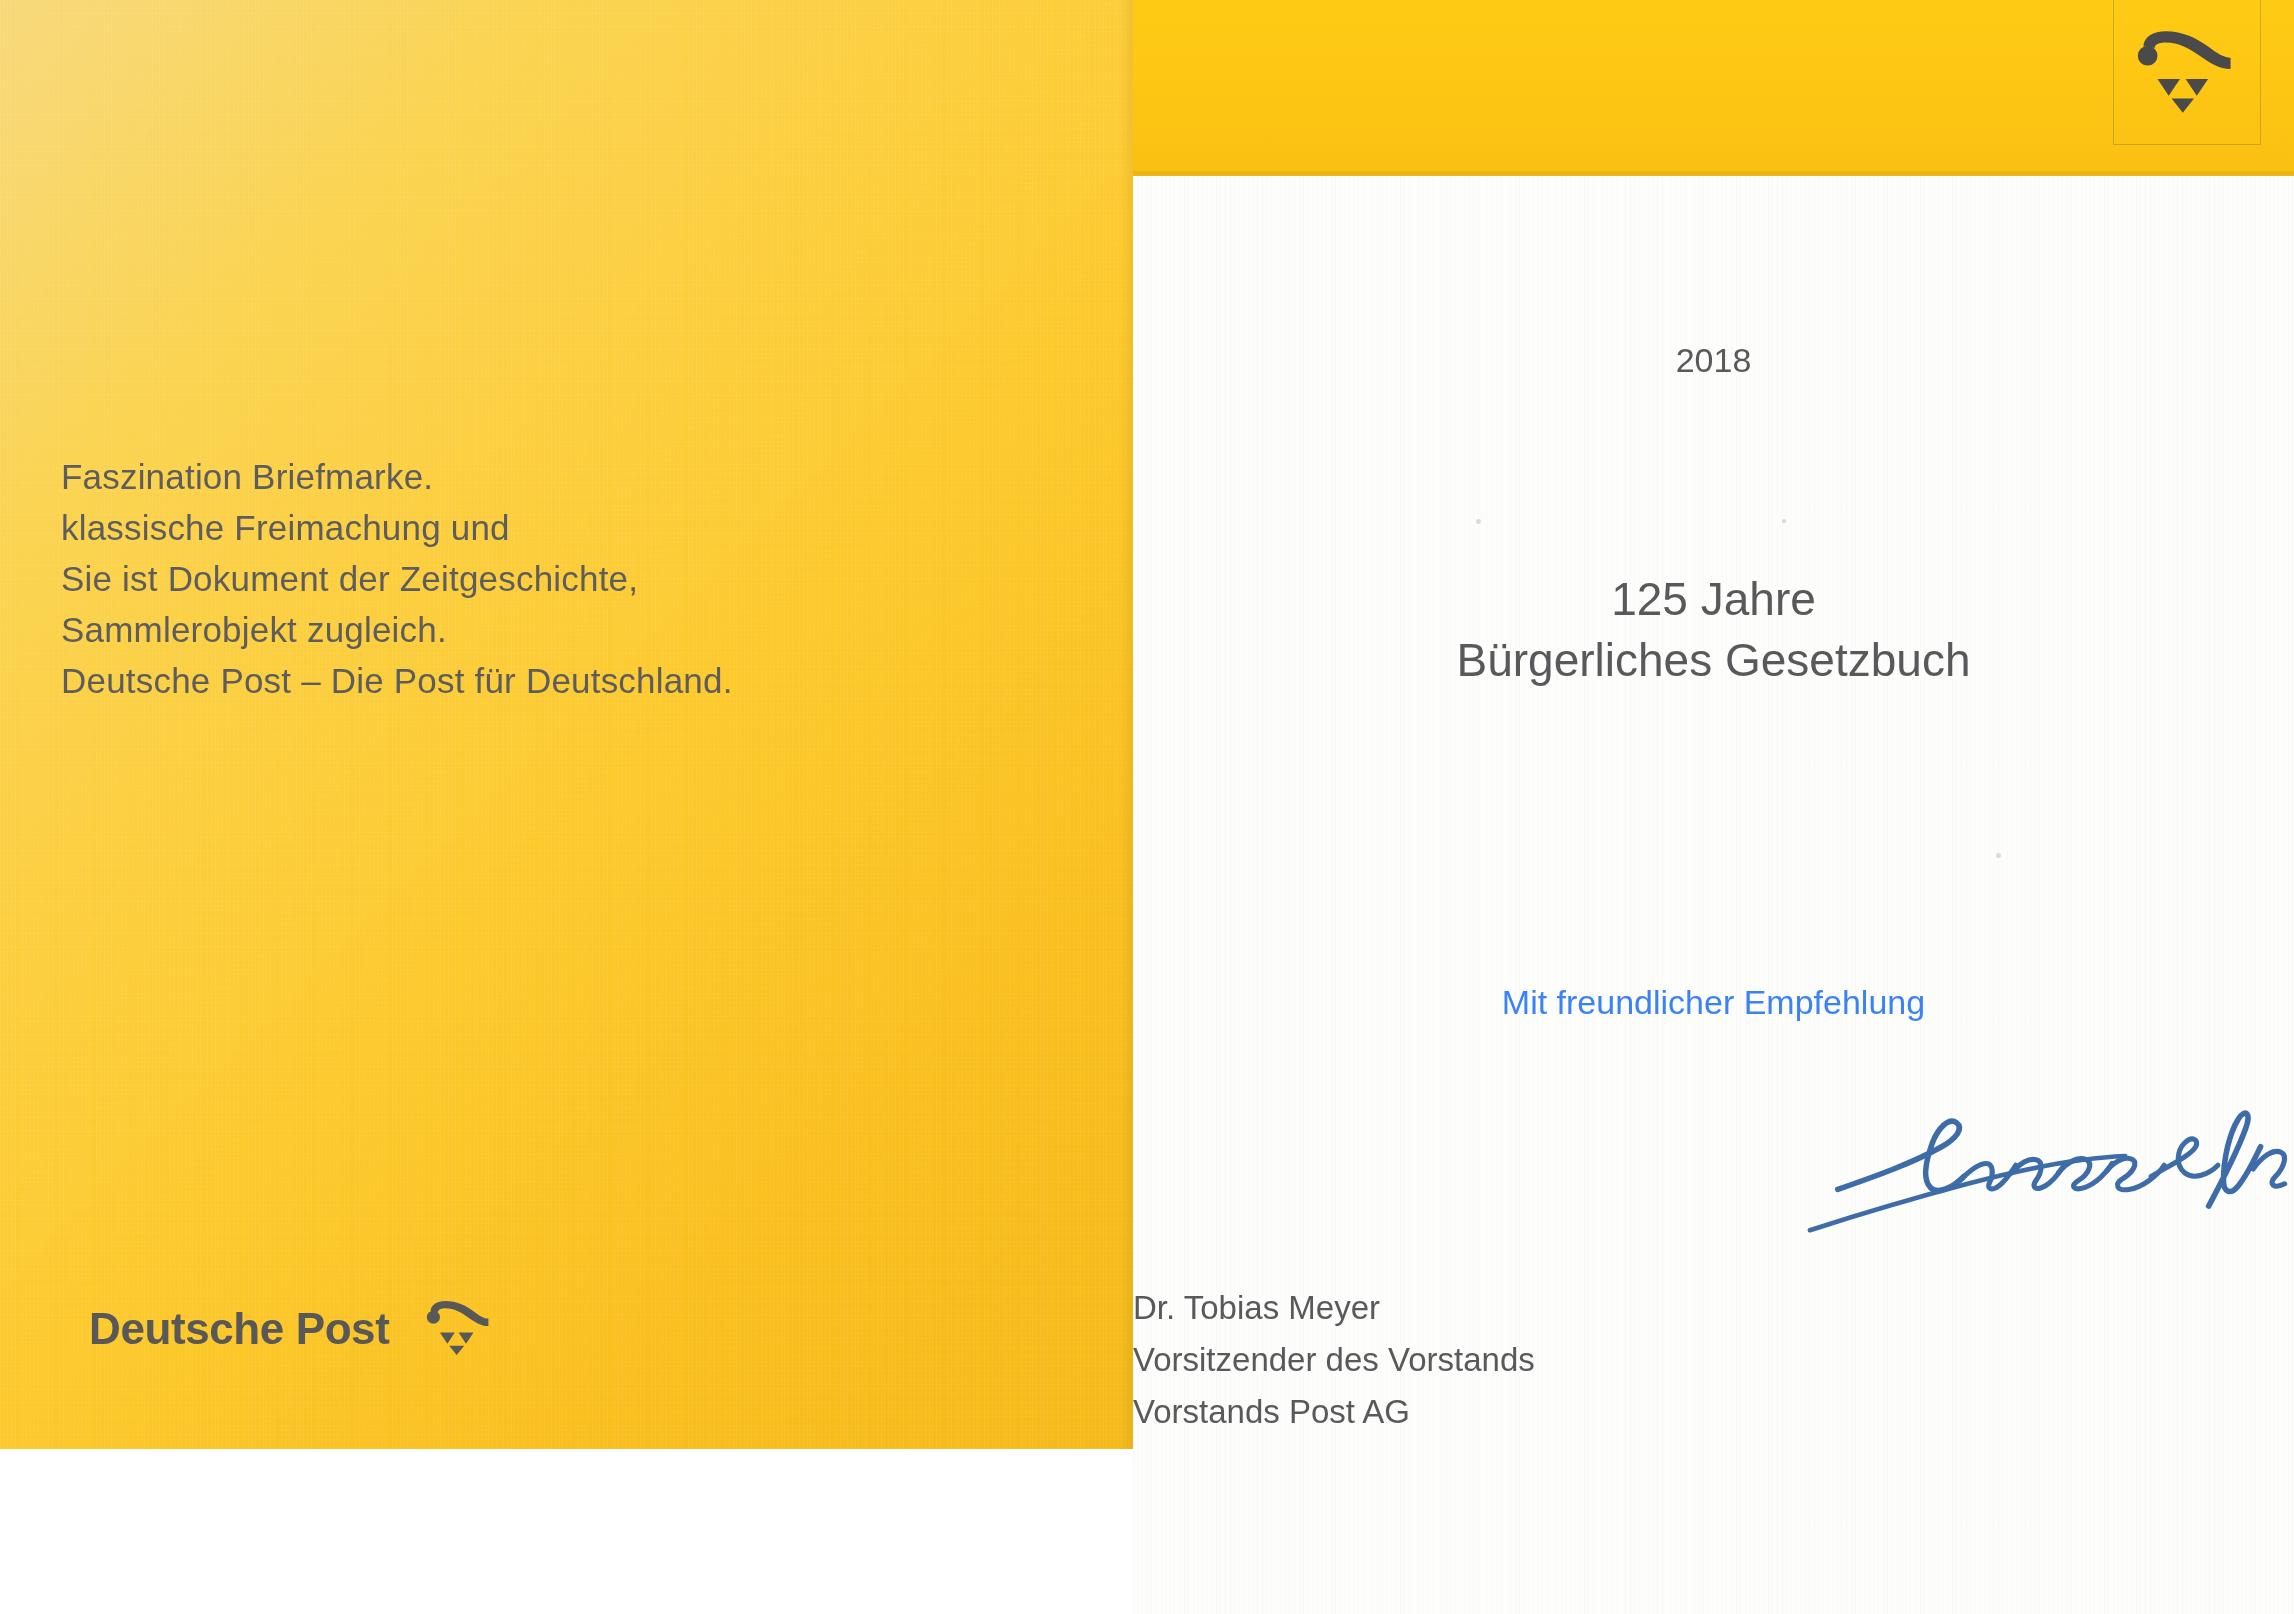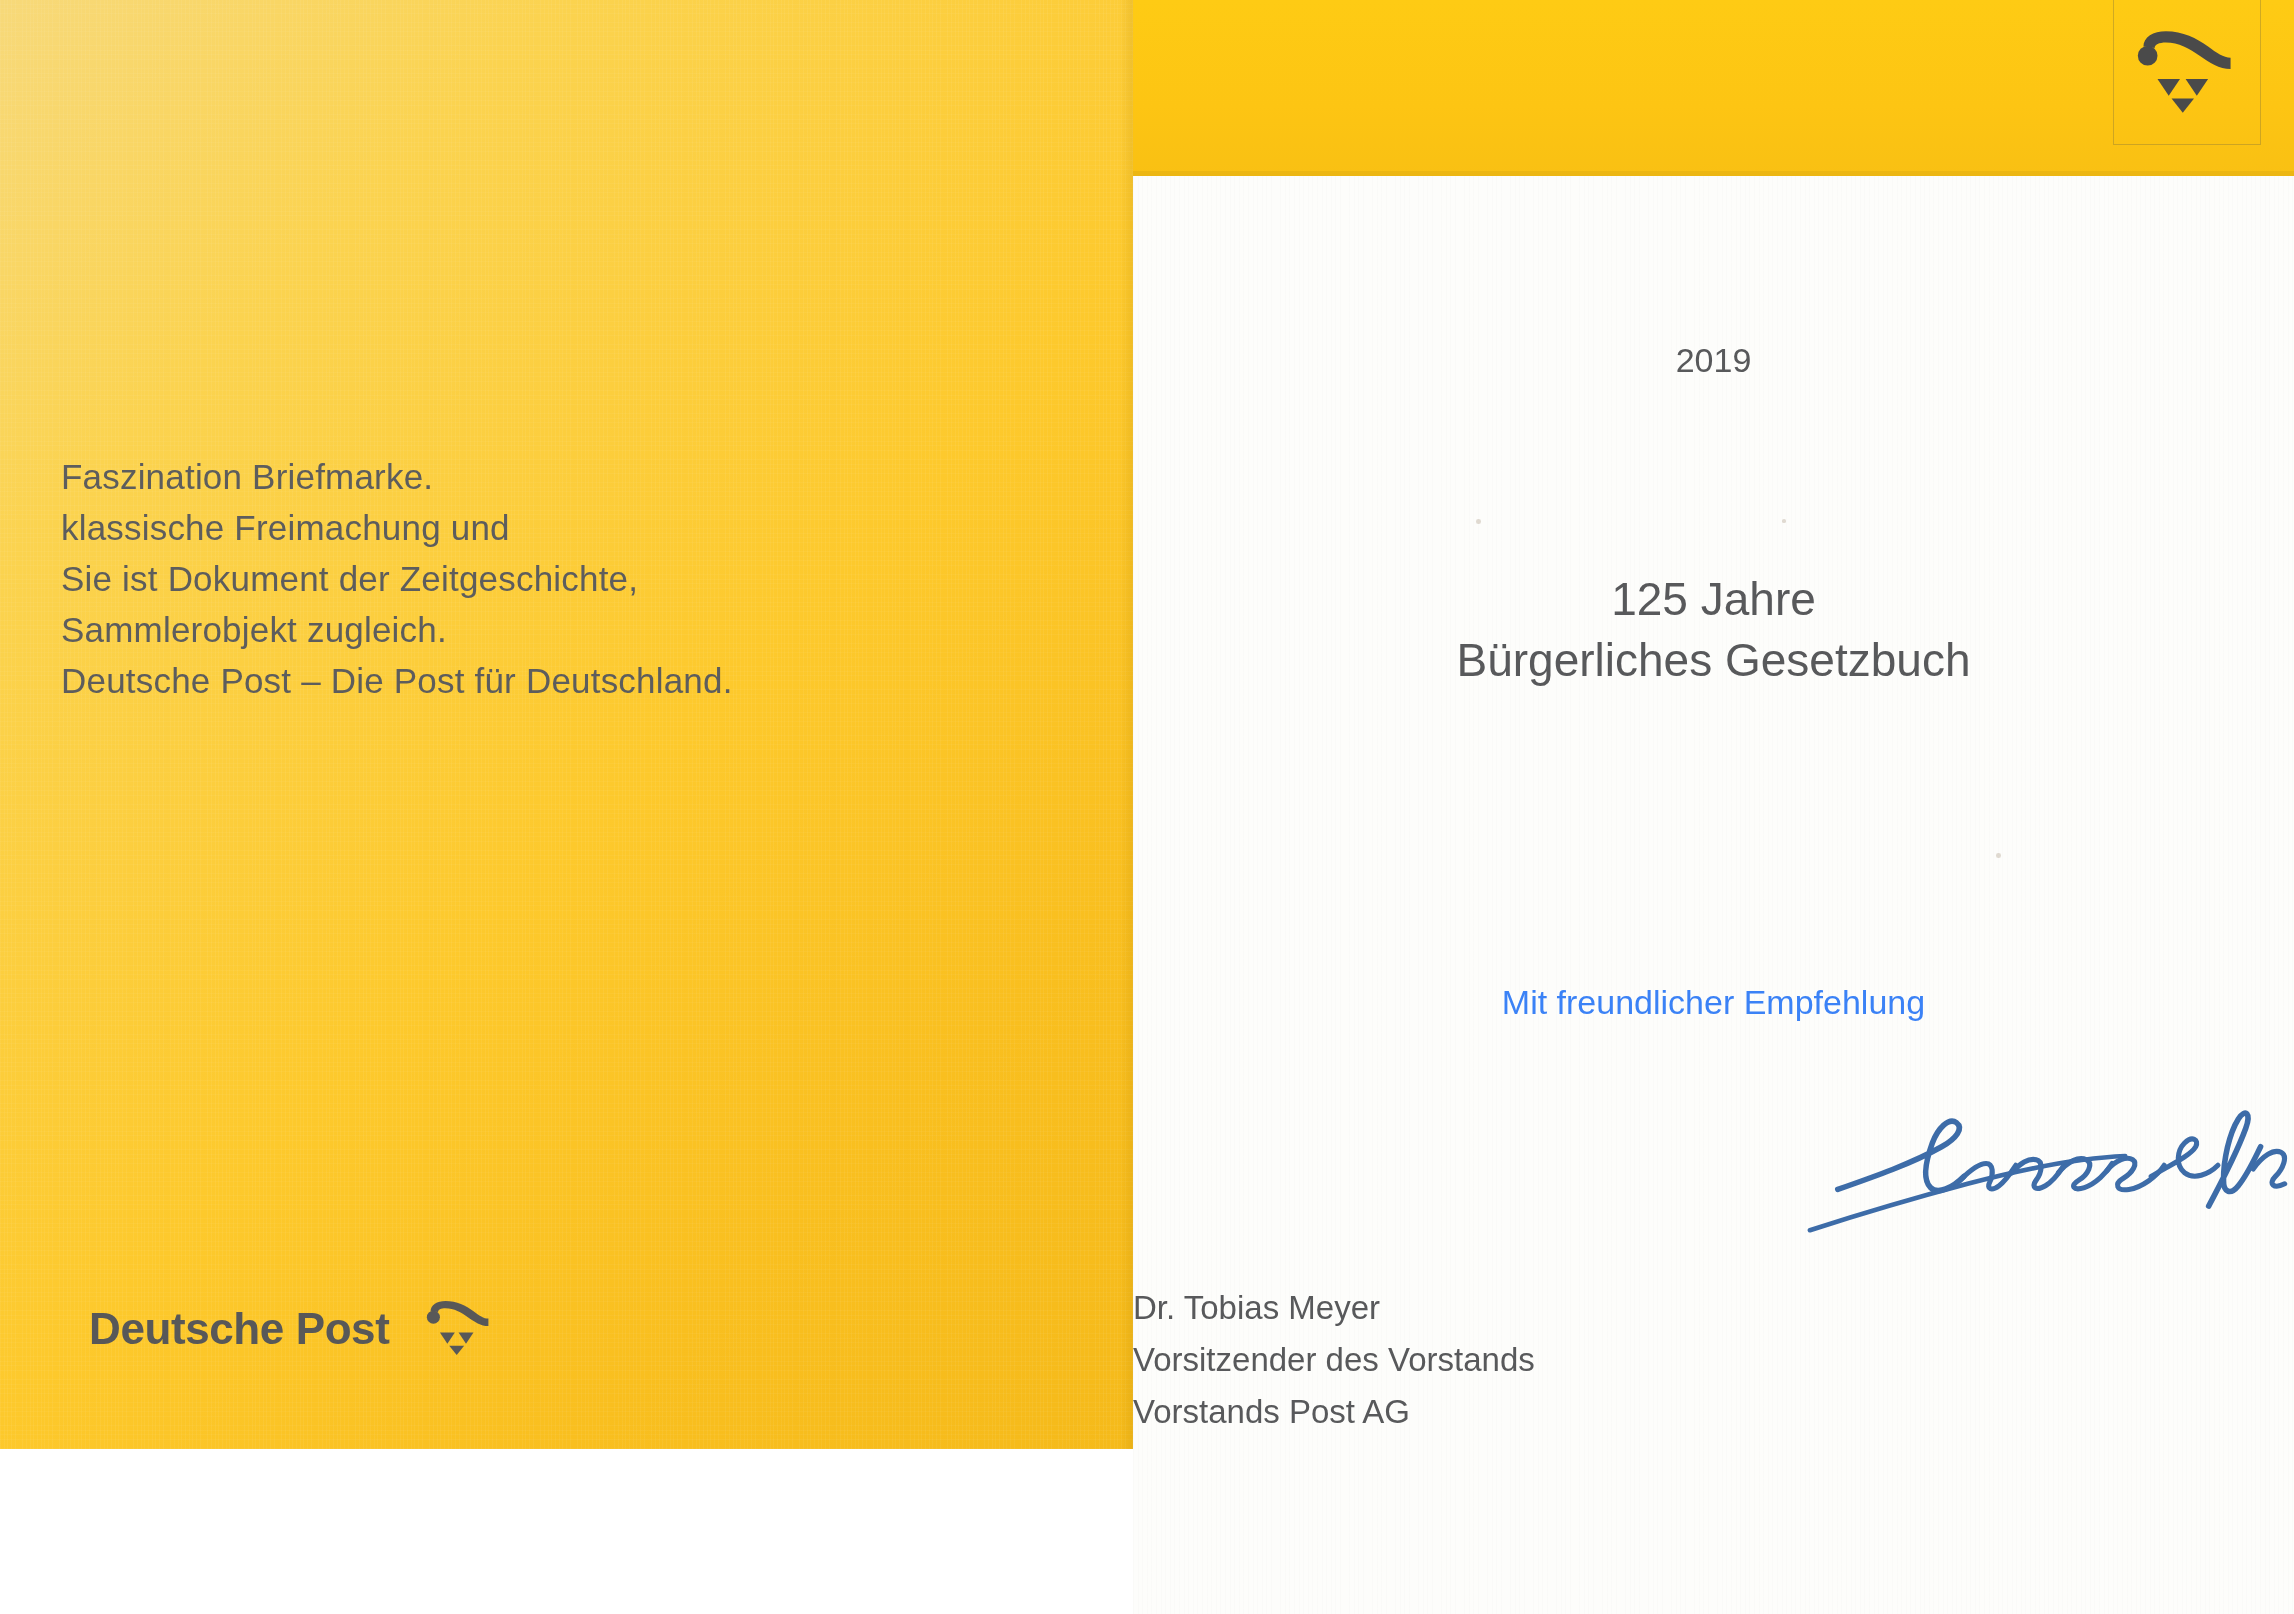--- a/index.html
+++ b/index.html
@@ -227,21 +227,21 @@
             <circle cx="9" cy="19.5" r="7"></circle>
             <path d="M16 36 L32 36 L24 48 Z"></path>
             <path d="M36 36 L52 36 L44 48 Z"></path>
             <path d="M26 50 L42 50 L34 60 Z"></path>
           </g>
         </svg>
       </span>
     </div>
 
     <div class="rp-head">
-      <div>2019</div>
+      <div>2018</div>
     </div>
 
     <div class="rp-title">
       <div>125 Jahre</div>
       <div>Bürgerliches Gesetzbuch</div>
     </div>
 
     <div class="rp-compliment">Mit freundlicher Empfehlung</div>
 
     <div class="signature">

